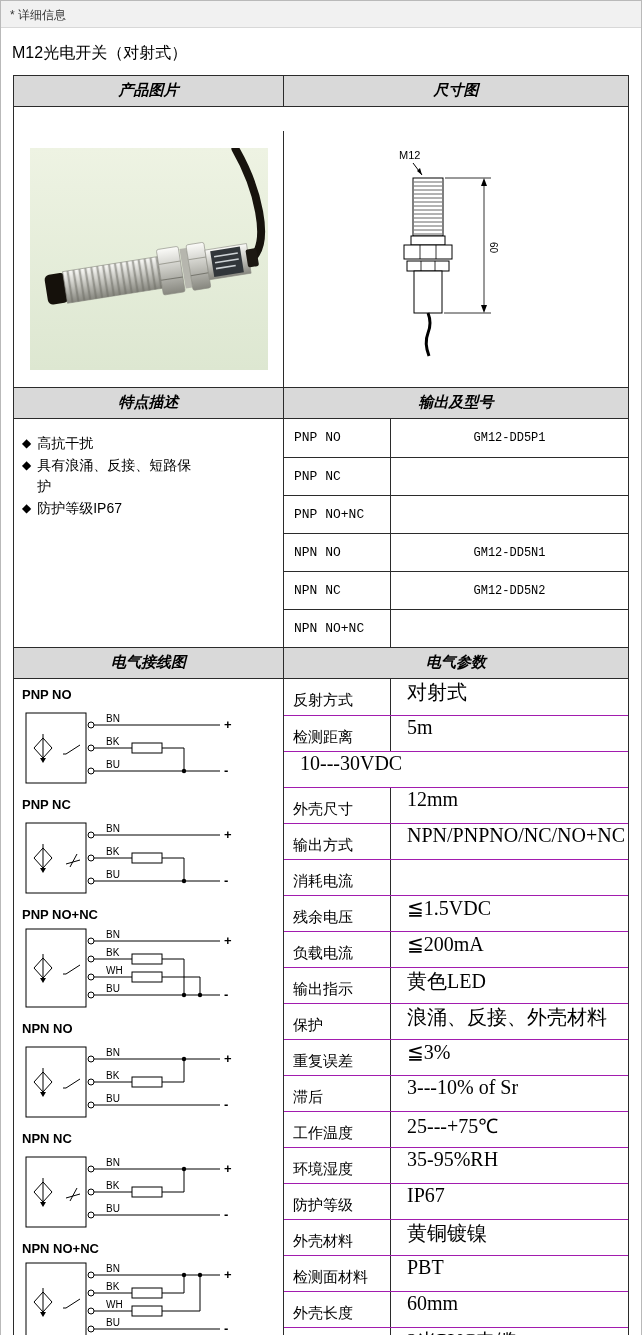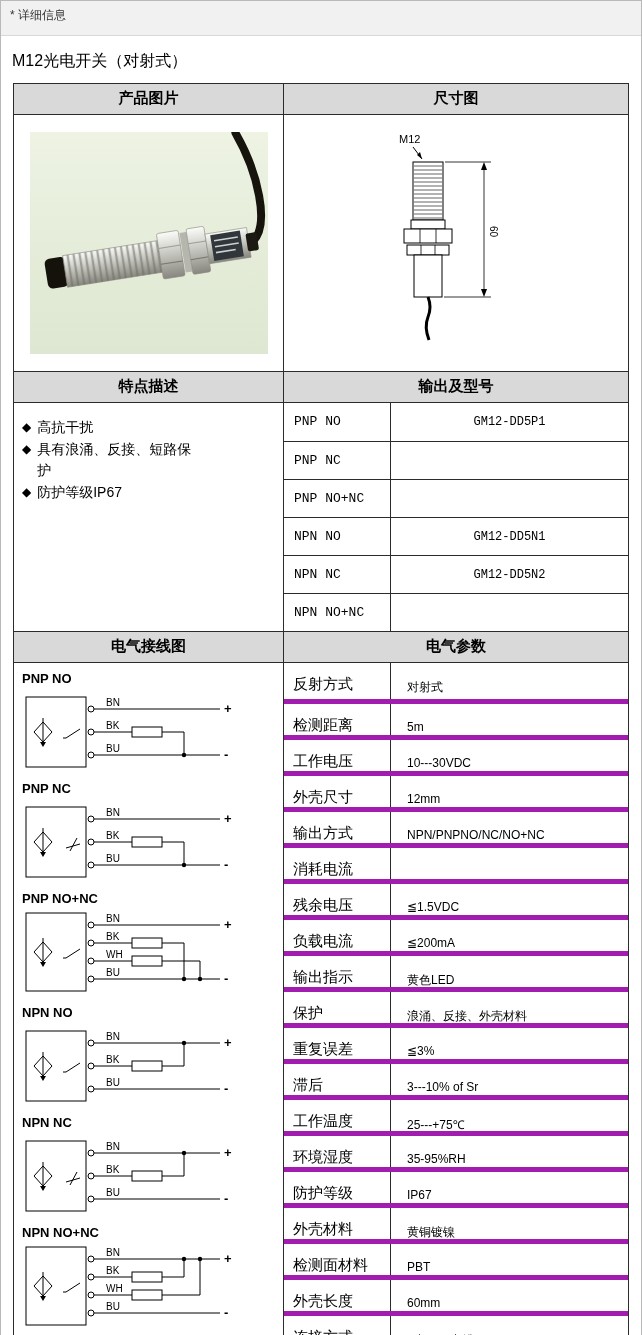--- a/index.html
+++ b/index.html
@@ -1,48 +1,48 @@
 <!DOCTYPE html>
 <html><head>
 <meta charset="utf-8">
 <style>
   * { margin:0; padding:0; box-sizing:border-box; }
   html,body { background:#fff; }
   body { width:642px; font-family:"Liberation Sans",sans-serif; color:#000; }
   .page { width:642px; min-height:1335px; border:1px solid #b9b9b9; background:#fff; }
-  .info-bar { background:#f1f1f1; border-bottom:1px solid #d8d8d8; padding:6px 9px 11px; font-size:12px; color:#333; }
+  .info-bar { background:#f1f1f1; border-bottom:1px solid #d8d8d8; padding:6px 9px 3px; font-size:12px; color:#333; }
   .title { padding:15px 0 7px 11px; font-size:16px; font-weight:normal; }
   .tbl { margin:4px 12px 14px 12px; border:1px solid #2b2b2b; }
   .row { display:flex; border-bottom:1px solid #2b2b2b; align-items:stretch; }
   .row:last-child { border-bottom:none; }
   .cl { width:270px; border-right:1px solid #2b2b2b; flex:none; }
   .cr { flex:1; min-width:0; }
-  .hcell { background:#d9d9d9; font-weight:bold; text-align:center; font-size:15px; padding:5px 0 6px; }
+  .hcell { background:#d9d9d9; font-weight:bold; text-align:center; font-size:15px; padding:5px 0 6px;font-style:italic; }
   
-  .img-row { height:257px; }
+  .img-row { height:257px;margin-top:24px; }
   .photo-cell { display:flex; align-items:center; justify-content:center; }
   .photo { width:238px; height:222px; background:linear-gradient(180deg,#eef3e3,#dde7d1); overflow:hidden; }
   .dim-cell { display:flex; align-items:center; justify-content:center; background:#fff; }
   
   .feat-cell { padding:14px 8px; }
   .features { width:178px; }
   .feat { display:flex; font-size:14px; line-height:1.45; margin-bottom:2px; }
   .bullet { margin-right:6px; font-size:12px; padding-top:2px; }
   .out-row { display:flex; height:38px; align-items:stretch; }
   .out-row + .out-row { border-top:1px solid #2b2b2b; }
   .out-type { width:107px; border-right:1px solid #2b2b2b; padding:11px 0 0 10px; font-family:"Liberation Mono",monospace; font-size:13px; }
   .out-model { flex:1; text-align:center; padding-top:12px; font-family:"Liberation Mono",monospace; font-size:12px; }
   
   .wir-cell { padding:8px 0 0 8px; }
   .wir { margin-bottom:6px; }
   .wlabel { font-weight:bold; font-size:13px; margin-bottom:1px; font-family:"Liberation Sans",sans-serif; }
   .par-row { display:flex; height:36px; align-items:stretch; }
-  .par-row + .par-row { border-top:5px solid #a21caf; }
+  .par-row + .par-row { border-top:1px solid #a21caf; }
   .par-name { width:107px; border-right:1px solid #2b2b2b; padding:12px 0 0 9px; font-size:15px; font-family:"Liberation Serif",serif; }
-  .par-value { flex:1; padding:16px 0 0 16px; font-size:12px; font-family:Liberation Sans, sans-serif; }
+  .par-value { flex:1; padding:0 0 0 16px; font-size:20px; font-family:Liberation Serif, serif; }
 </style>
 </head>
 <body>
 
 <div class="page">
   <div class="info-bar">* 详细信息</div>
   <div class="title">M12光电开关（对射式）</div>
 
   <div class="tbl">
 
@@ -371,21 +371,20 @@
               <div class="par-name">反射方式</div>
               <div class="par-value">对射式</div>
             </div>
 
             <div class="par-row">
               <div class="par-name">检测距离</div>
               <div class="par-value">5m</div>
             </div>
 
             <div class="par-row">
-              <div class="par-name">工作电压</div>
               <div class="par-value">10---30VDC</div>
             </div>
 
             <div class="par-row">
               <div class="par-name">外壳尺寸</div>
               <div class="par-value">12mm</div>
             </div>
 
             <div class="par-row">
               <div class="par-name">输出方式</div>

